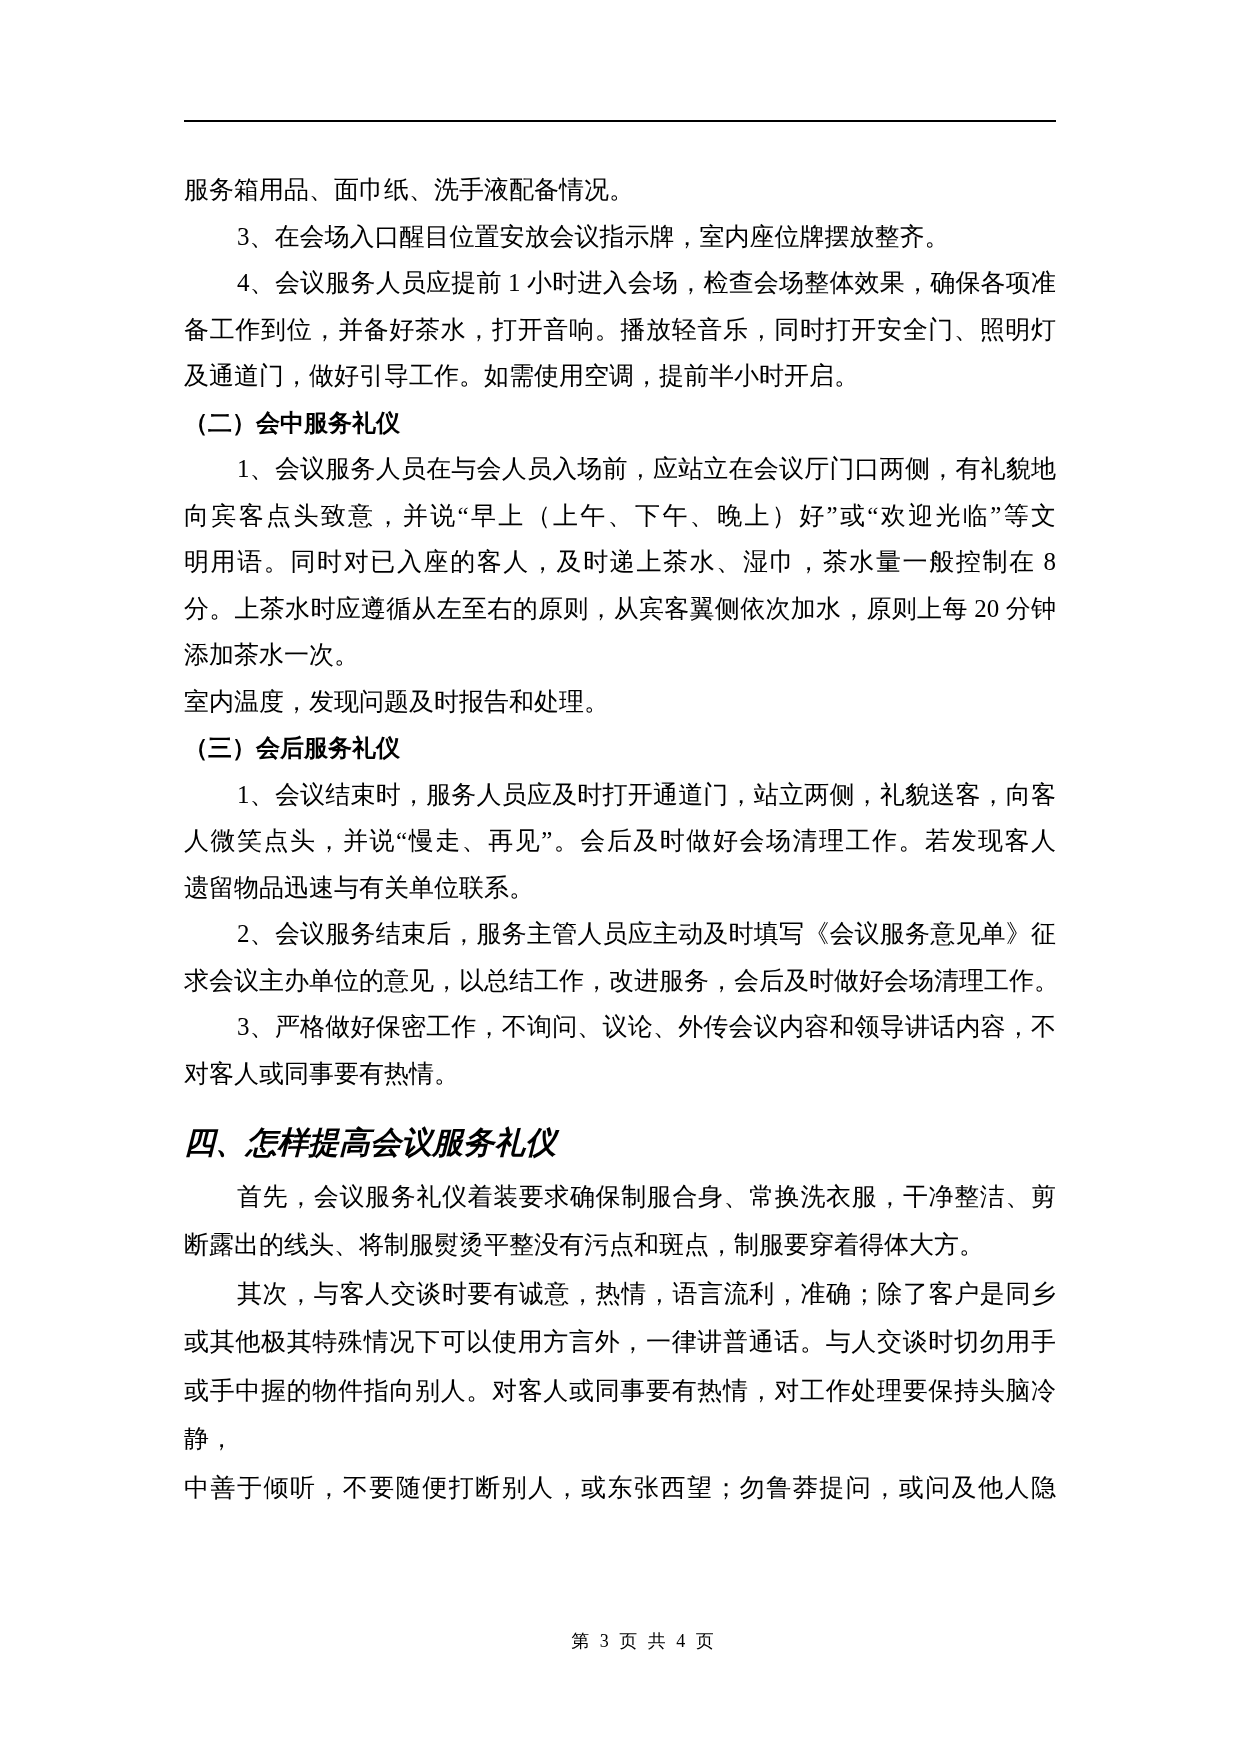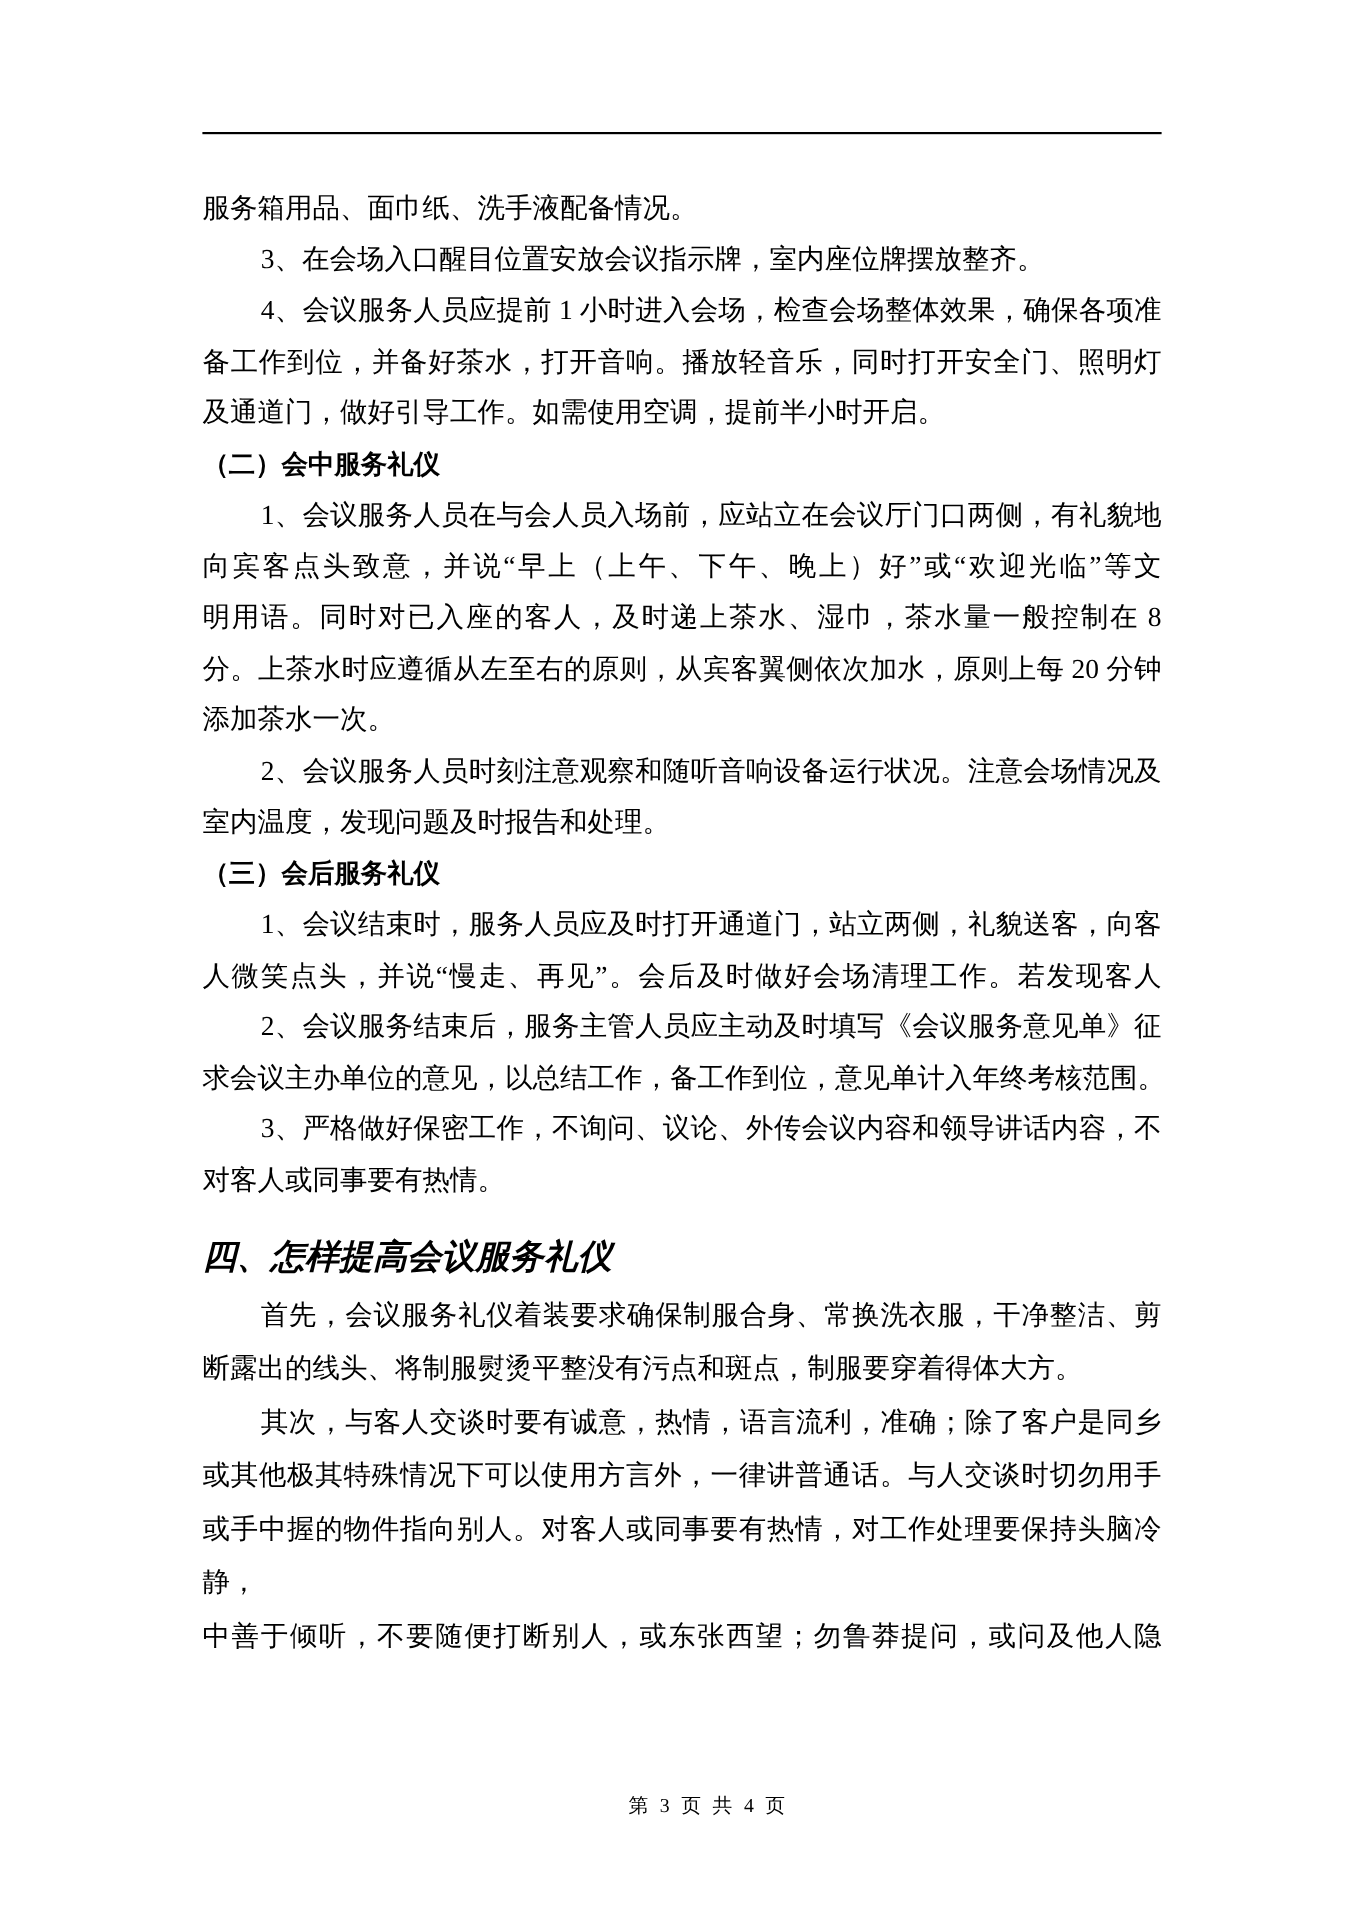--- a/index.html
+++ b/index.html
@@ -85,33 +85,33 @@
         <div class="ln">（二）会中服务礼仪</div>
       </div>
       <div class="block-paragraph block-s1">
         <div class="ln indent fill">1、会议服务人员在与会人员入场前，应站立在会议厅门口两侧，有礼貌地</div>
         <div class="ln fill">向宾客点头致意，并说“早上（上午、下午、晚上）好”或“欢迎光临”等文</div>
         <div class="ln fill">明用语。同时对已入座的客人，及时递上茶水、湿巾，茶水量一般控制在 8</div>
         <div class="ln fill">分。上茶水时应遵循从左至右的原则，从宾客翼侧依次加水，原则上每 20 分钟</div>
         <div class="ln">添加茶水一次。</div>
       </div>
       <div class="block-paragraph block-s1">
-        <div class="ln indent fill">2、会议服务人员时刻注意观察和随听音响设备运行状况。注意会场情况及</div>
         <div class="ln">室内温度，发现问题及时报告和处理。</div>
       </div>
       <div class="block-heading2 block-s1">
         <div class="ln">（三）会后服务礼仪</div>
       </div>
       <div class="block-paragraph block-s1">
         <div class="ln indent fill">1、会议结束时，服务人员应及时打开通道门，站立两侧，礼貌送客，向客</div>
         <div class="ln fill">人微笑点头，并说“慢走、再见”。会后及时做好会场清理工作。若发现客人</div>
+        <div class="ln">遗留物品迅速与有关单位联系。</div>
       </div>
       <div class="block-paragraph block-s1">
         <div class="ln indent fill">2、会议服务结束后，服务主管人员应主动及时填写《会议服务意见单》征</div>
-        <div class="ln">求会议主办单位的意见，以总结工作，备工作到位，意见单计入年终考核范围。</div>
+        <div class="ln">求会议主办单位的意见，以总结工作，改进服务，会后及时做好会场清理工作。</div>
       </div>
       <div class="block-paragraph block-s1">
         <div class="ln indent fill">3、严格做好保密工作，不询问、议论、外传会议内容和领导讲话内容，不</div>
         <div class="ln">对客人或同事要有热情。</div>
       </div>
       <div class="block-heading1 block-s1">
         <div class="ln">四、怎样提高会议服务礼仪</div>
       </div>
       <div class="block-paragraph block-s2">
         <div class="ln indent fill">首先，会议服务礼仪着装要求确保制服合身、常换洗衣服，干净整洁、剪</div>

